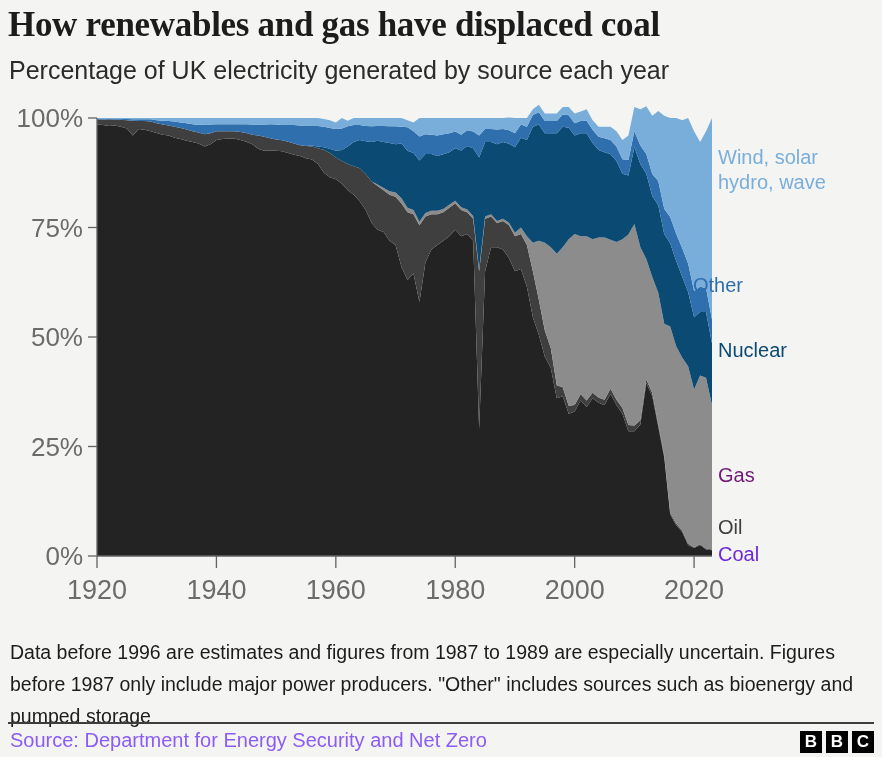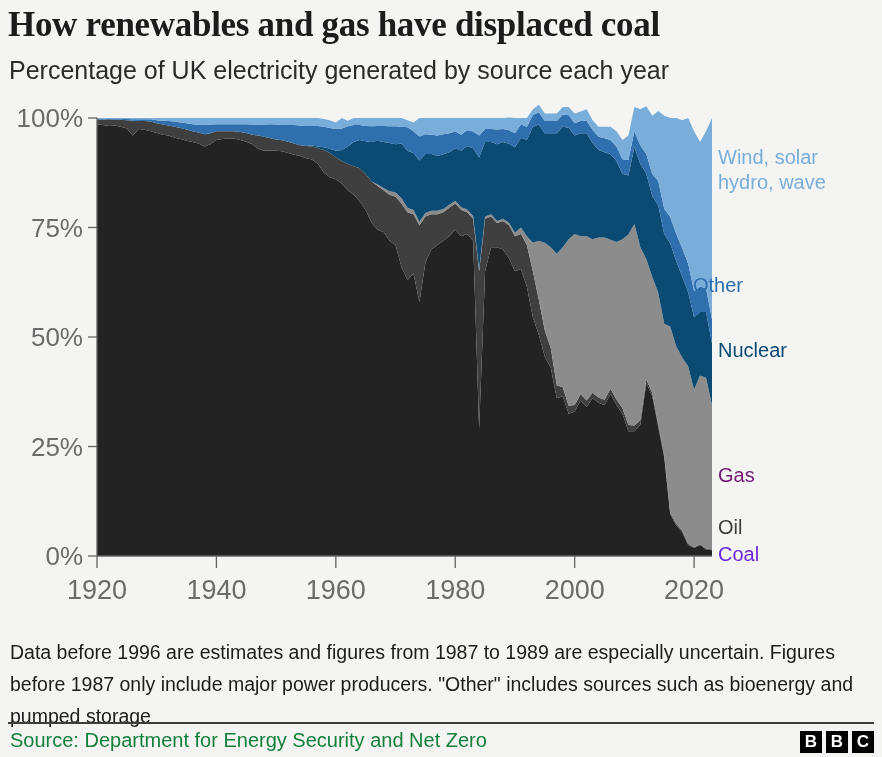--- a/index.html
+++ b/index.html
@@ -79,21 +79,21 @@
     top: 722px;
     width: 866px;
     height: 2px;
     background: #3d3d3d;
   }
   .source {
     position: absolute;
     left: 10px;
     top: 729px;
     font-size: 20px;
-    color: #15803d;
+    color: #8b5cf6;
     white-space: nowrap;
   }
   .bbc-logo {
     position: absolute;
     right: 8px;
     top: 731px;
     display: flex;
     gap: 4px;
   }
   .bbc-box {

